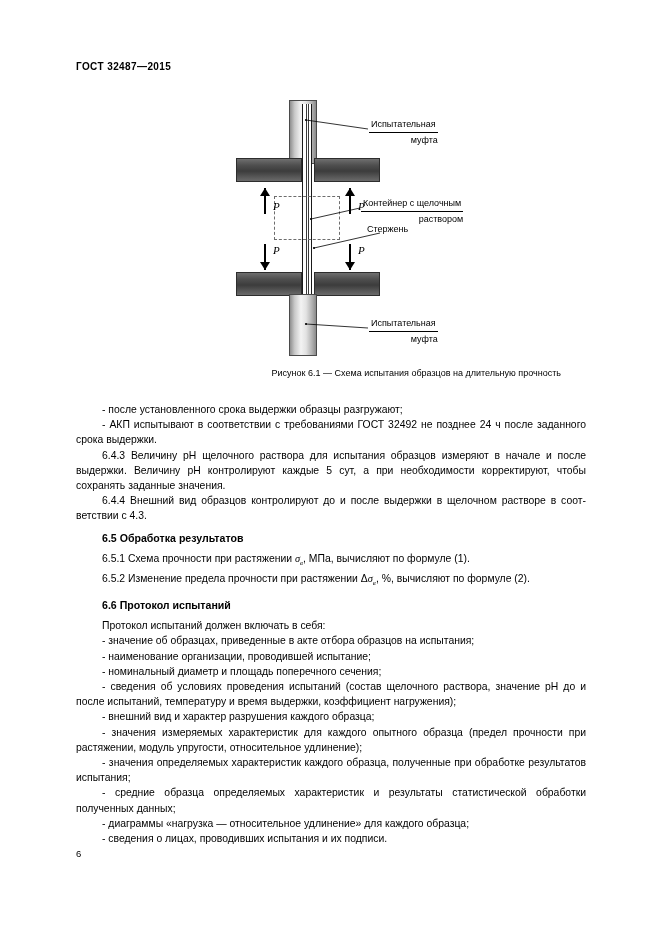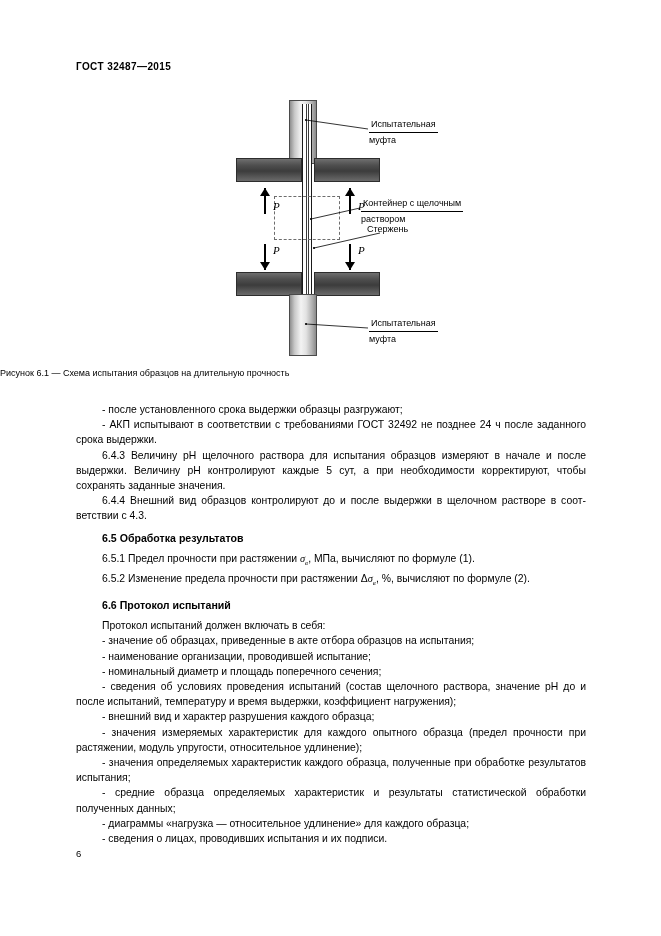--- a/index.html
+++ b/index.html
@@ -163,21 +163,21 @@
     line-height: 13px;
     white-space: nowrap;
   }
   .callout .l1 {
     display: block;
     border-bottom: 1px solid #000;
     padding: 0 2px 1px 2px;
   }
   .callout .l2 {
     display: block;
-    text-align: left;
+    text-align: right;
     padding-top: 1px;
   }
   .callout.c-top    { left: 143px; top: 22px; }
   .callout.c-cont   { left: 135px; top: 101px; }
   .callout.c-rod    { left: 139px; top: 127px; }
   .callout.c-bottom { left: 143px; top: 221px; }
   .callout.c-rod .l1 { border-bottom: none; }
 
   
   .leaders {
@@ -185,21 +185,21 @@
     left: 0; top: 0;
     width: 240px; height: 272px;
     pointer-events: none;
   }
 
   .fig-caption {
     position: absolute;
     left: 0;
     top: 272px;
     width: 561px;
-    text-align: left;
+    text-align: right;
     font-size: 9px;
   }
 
   
   #body-text {
     position: absolute;
     left: 76px;
     top: 402px;
     width: 510px;
     font-size: 10.4px;
@@ -323,21 +323,21 @@
     <p class="dash">-  после установленного срока выдержки образцы разгружают;</p>
 
     <p class="dash">-  АКП испытывают в соответствии с требованиями ГОСТ 32492 не позднее 24 ч после заданного срока выдержки.</p>
 
     <p class="ind">6.4.3  Величину рН щелочного раствора для испытания образцов измеряют в начале и после выдержки. Величину рН контролируют каждые 5 сут, а при необходимости корректируют, чтобы сохранять заданные значения.</p>
 
     <p class="ind">6.4.4  Внешний вид образцов контролируют до и после выдержки в щелочном растворе в соот­ветствии с 4.3.</p>
 
     <h3 class="sec">6.5  Обработка результатов</h3>
 
-    <p class="ind"><span>6.5.1  Предел прочности при растяжении </span><span class="sym">σ</span><span class="sub">в</span><span>, МПа, вычисляют по формуле (1).</span></p>
+    <p class="ind"><span>6.5.1  Схема прочности при растяжении </span><span class="sym">σ</span><span class="sub">в</span><span>, МПа, вычисляют по формуле (1).</span></p>
 
     <p class="ind"><span>6.5.2  Изменение предела прочности при растяжении Δ</span><span class="sym">σ</span><span class="sub">в</span><span>, %, вычисляют по формуле (2).</span></p>
 
     <h3 class="sec">6.6  Протокол испытаний</h3>
 
     <p class="ind">Протокол испытаний должен включать в себя:</p>
 
     <div id="list-66">
         <p class="dash">-  значение об образцах, приведенные в акте отбора образцов на испытания;</p>
         <p class="dash">-  наименование организации, проводившей испытание;</p>

